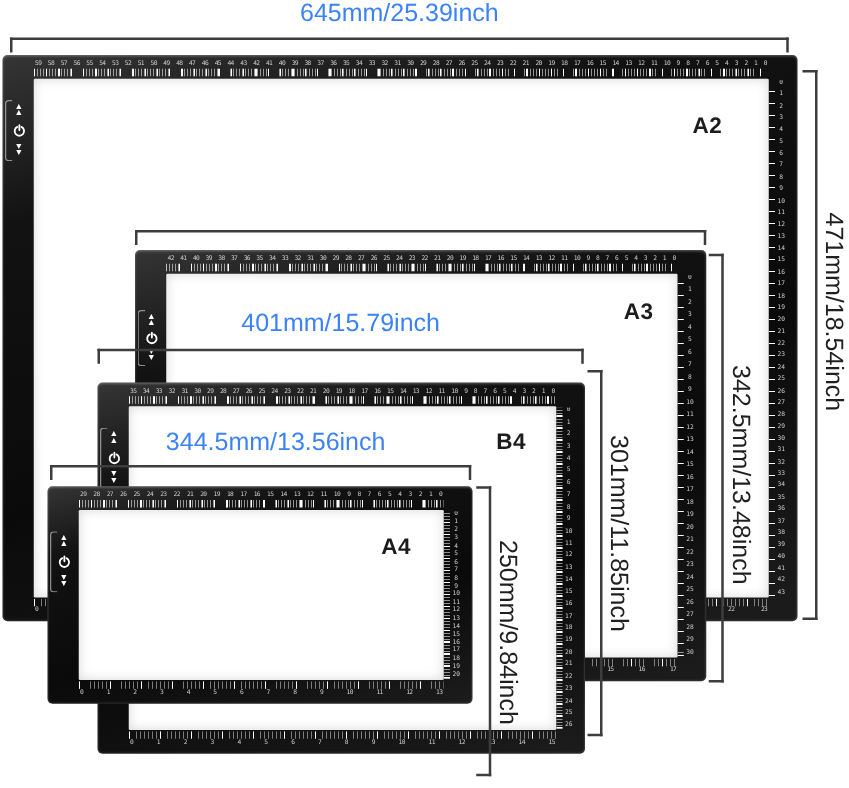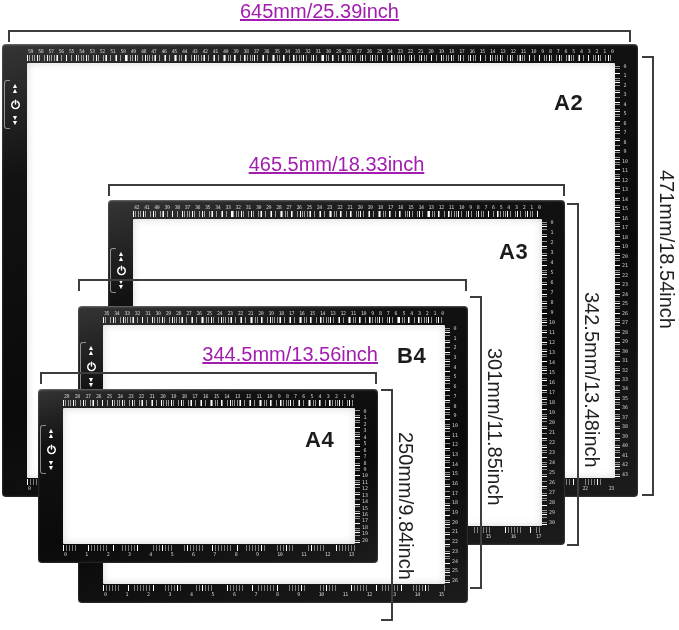--- a/index.html
+++ b/index.html
@@ -70,59 +70,59 @@
     content:""; position:absolute; left:-3px; top:-4px; bottom:-4px; width:5px;
     border:0.5px solid rgba(255,255,255,.5); border-right:none;
     border-radius:3px 0 0 3px;
   }
   .chev i { display:block; font-style:normal; font-size:7px; line-height:4.5px;
             color:#fff; text-align:center; }
   .power-svg { display:block; }
 
   
   .pad-label {
-    position:absolute; font-size:22px; font-weight:bold; color:#1c1c1c;
+    position:absolute; font-size:18px; font-weight:bold; color:#1c1c1c;
     letter-spacing:.5px;
   }
   .pad-a2 .pad-label { left:552px; top:46px; }
   .pad-a3 .pad-label { left:391px; top:39px; }
   .pad-b4 .pad-label { left:319px; top:37px; }
   .pad-a4 .pad-label { left:267px; top:38px; }
 
   
   .hdim { position:absolute; height:2px; background:#3d3d3d; z-index:30; }
   .hdim::before,.hdim::after {
     content:""; position:absolute; top:0; width:2px; height:12px; background:#3d3d3d;
   }
   .hdim::before { left:0; } .hdim::after { right:0; }
 
   .hlabel {
     position:absolute; z-index:30; text-align:center;
-    font-size:20px; color:#a21caf; white-space:nowrap;text-decoration:underline;
+    font-size:20px; color:#3b82f6; white-space:nowrap;
   }
 
   .vdim { position:absolute; width:2px; background:#3d3d3d; z-index:30; }
   .vdim::before,.vdim::after {
     content:""; position:absolute; left:-10px; width:12px; height:2px; background:#3d3d3d;
   }
   .vdim::before { top:0; } .vdim::after { bottom:0; }
 
   .vlabel {
     position:absolute; z-index:30; writing-mode:vertical-rl;
     font-size:20px; color:#1f1f1f; white-space:nowrap;
   }
 
   .dim-a2-w { left:8px;   top:30px;  width:623px; }
   .lbl-a2-w { left:8px;   top:0px;   width:623px; }
   .dim-a3-w { left:108px; top:184px; width:457px; }
   .lbl-a3-w { left:108px; top:153px; width:457px; }
   .dim-b4-w { left:78px;  top:279px; width:389px; }
   .lbl-b4-w { left:78px;  top:248px; width:389px; }
   .dim-a4-w { left:40px;  top:372px; width:337px; }
-  .lbl-a4-w { left:41px;  top:343px; width:337px;text-align:right; }
+  .lbl-a4-w { left:52px;  top:343px; width:337px; }
 
   .dim-a2-h { left:652px; top:56px;  height:440px; }
   .lbl-a2-h { left:655px; top:170px; }
   .dim-a3-h { left:577px; top:203px; height:343px; }
   .lbl-a3-h { left:580px; top:292px; }
   .dim-b4-h { left:480px; top:296px; height:293px; }
   .lbl-b4-h { left:483px; top:348px; }
   .dim-a4-h { left:391px; top:389px; height:232px; }
   .lbl-a4-h { left:394px; top:432px; }
 </style>
@@ -627,23 +627,23 @@
           <i>▼</i>
           <i>▼</i>
         </span>
     </div>
     <div class="pad-label">A4</div>
   </div>
 
   <div class="hlabel lbl-a2-w">645mm/25.39inch</div>
   <div class="hdim dim-a2-w"></div>
 
-  <div class="hlabel lbl-a3-w">465.5mm/18.33inch</div>
   <div class="hdim dim-a3-w"></div>
 
+  <div class="hlabel lbl-b4-w">401mm/15.79inch</div>
   <div class="hdim dim-b4-w"></div>
 
   <div class="hlabel lbl-a4-w">344.5mm/13.56inch</div>
   <div class="hdim dim-a4-w"></div>
 
   <div class="vdim dim-a2-h"></div>
   <div class="vlabel lbl-a2-h">471mm/18.54inch</div>
 
   <div class="vdim dim-a3-h"></div>
   <div class="vlabel lbl-a3-h">342.5mm/13.48inch</div>

